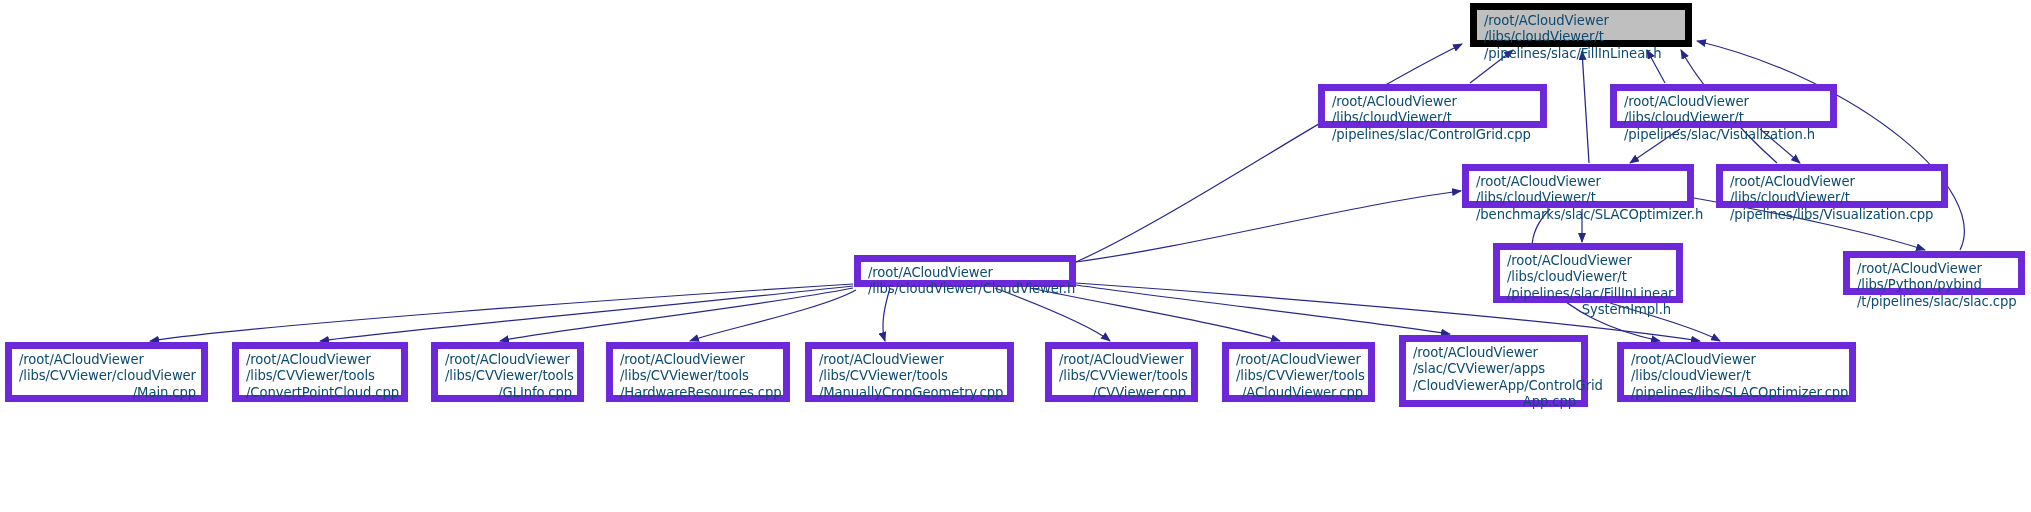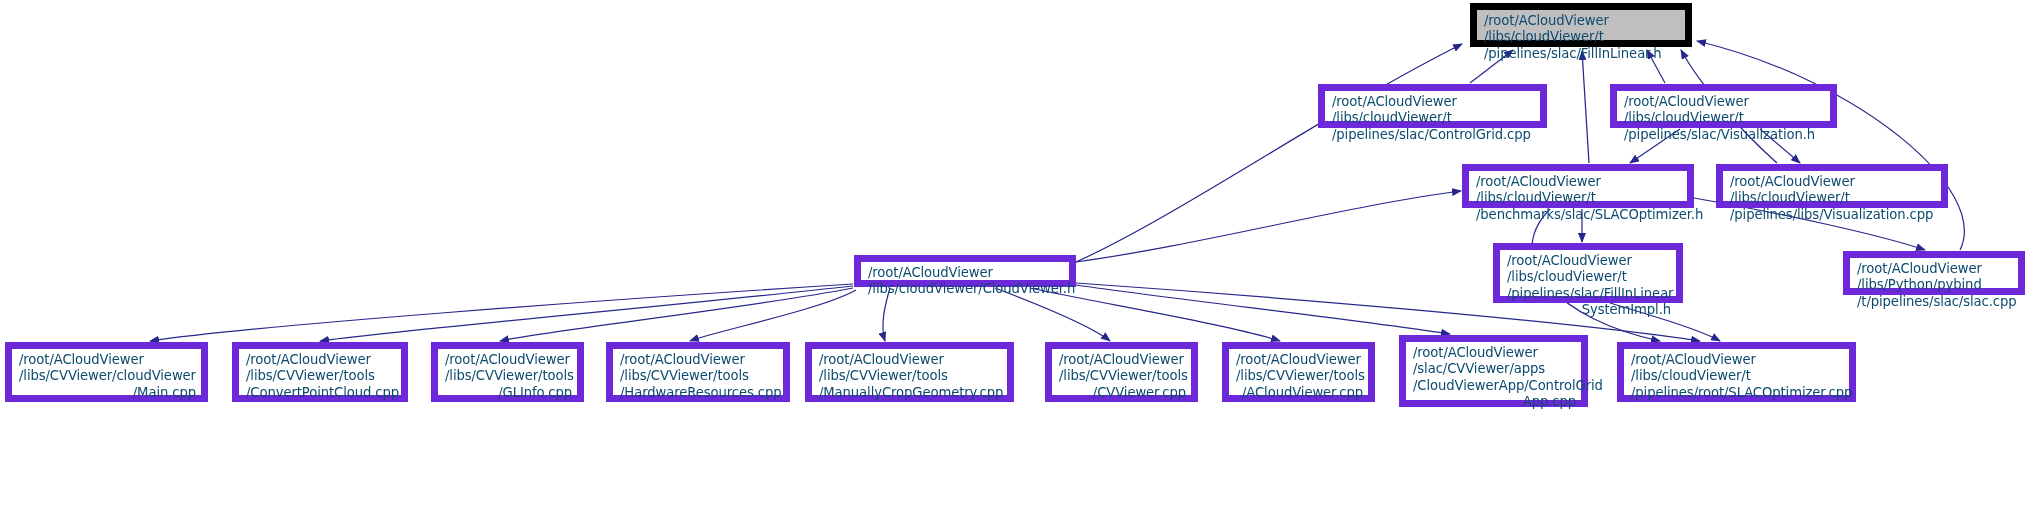--- a/index.html
+++ b/index.html
@@ -94,15 +94,15 @@
       <div class="node" style="left: 1843px; top: 251px; width: 182px; height: 44px;"><span class="ln">/root/ACloudViewer</span><span class="ln">/libs/Python/pybind</span><span class="ln">/t/pipelines/slac/slac.cpp</span></div>
       <div class="node" style="left: 854px; top: 255px; width: 222px; height: 32px;"><span class="ln">/root/ACloudViewer</span><span class="ln">/libs/cloudViewer/CloudViewer.h</span></div>
       <div class="node" style="left: 5px; top: 342px; width: 203px; height: 60px;"><span class="ln">/root/ACloudViewer</span><span class="ln">/libs/CVViewer/cloudViewer</span><span class="ctr">/Main.cpp</span></div>
       <div class="node" style="left: 232px; top: 342px; width: 176px; height: 60px;"><span class="ln">/root/ACloudViewer</span><span class="ln">/libs/CVViewer/tools</span><span class="ln">/ConvertPointCloud.cpp</span></div>
       <div class="node" style="left: 431px; top: 342px; width: 153px; height: 60px;"><span class="ln">/root/ACloudViewer</span><span class="ln">/libs/CVViewer/tools</span><span class="ctr">/GLInfo.cpp</span></div>
       <div class="node" style="left: 606px; top: 342px; width: 184px; height: 60px;"><span class="ln">/root/ACloudViewer</span><span class="ln">/libs/CVViewer/tools</span><span class="ln">/HardwareResources.cpp</span></div>
       <div class="node" style="left: 805px; top: 342px; width: 209px; height: 60px;"><span class="ln">/root/ACloudViewer</span><span class="ln">/libs/CVViewer/tools</span><span class="ln">/ManuallyCropGeometry.cpp</span></div>
       <div class="node" style="left: 1045px; top: 342px; width: 153px; height: 60px;"><span class="ln">/root/ACloudViewer</span><span class="ln">/libs/CVViewer/tools</span><span class="ctr">/CVViewer.cpp</span></div>
       <div class="node" style="left: 1222px; top: 342px; width: 153px; height: 60px;"><span class="ln">/root/ACloudViewer</span><span class="ln">/libs/CVViewer/tools</span><span class="ctr">/ACloudViewer.cpp</span></div>
       <div class="node" style="left: 1399px; top: 335px; width: 189px; height: 72px;"><span class="ln">/root/ACloudViewer</span><span class="ln">/slac/CVViewer/apps</span><span class="ln">/CloudViewerApp/ControlGrid</span><span class="ctr">App.cpp</span></div>
-      <div class="node" style="left: 1617px; top: 342px; width: 239px; height: 60px;"><span class="ln">/root/ACloudViewer</span><span class="ln">/libs/cloudViewer/t</span><span class="ln">/pipelines/root/SLACOptimizer.cpp</span></div>
+      <div class="node" style="left: 1617px; top: 342px; width: 239px; height: 60px;"><span class="ln">/root/ACloudViewer</span><span class="ln">/libs/cloudViewer/t</span><span class="ln">/pipelines/libs/SLACOptimizer.cpp</span></div>
     </div>
 </div>
 
 </body></html>

